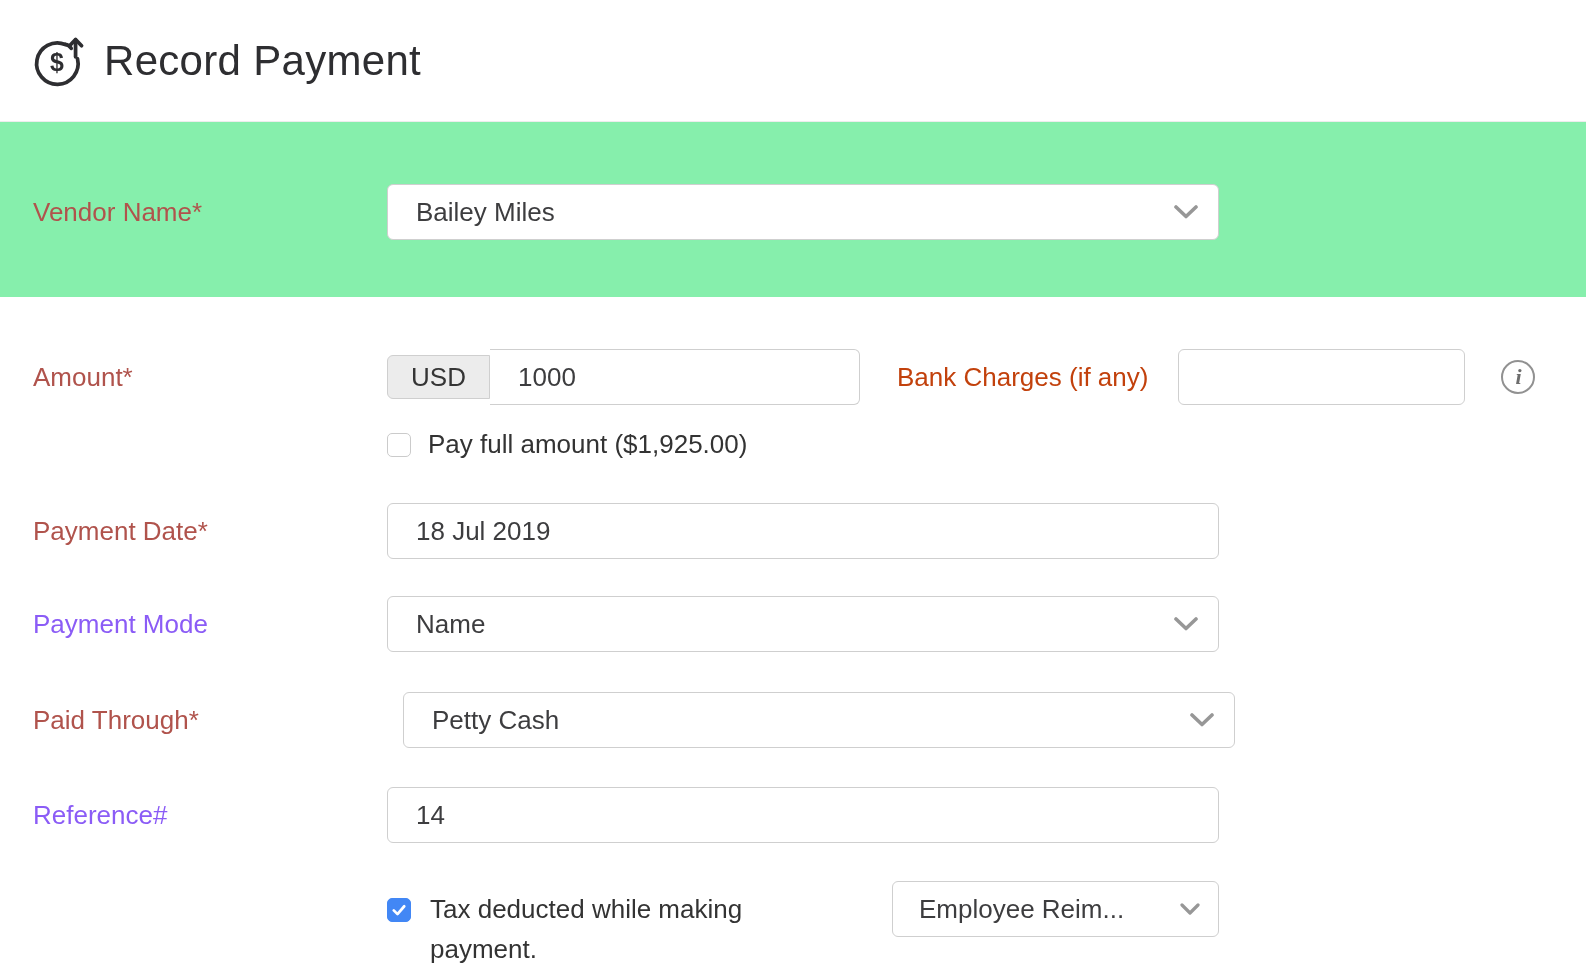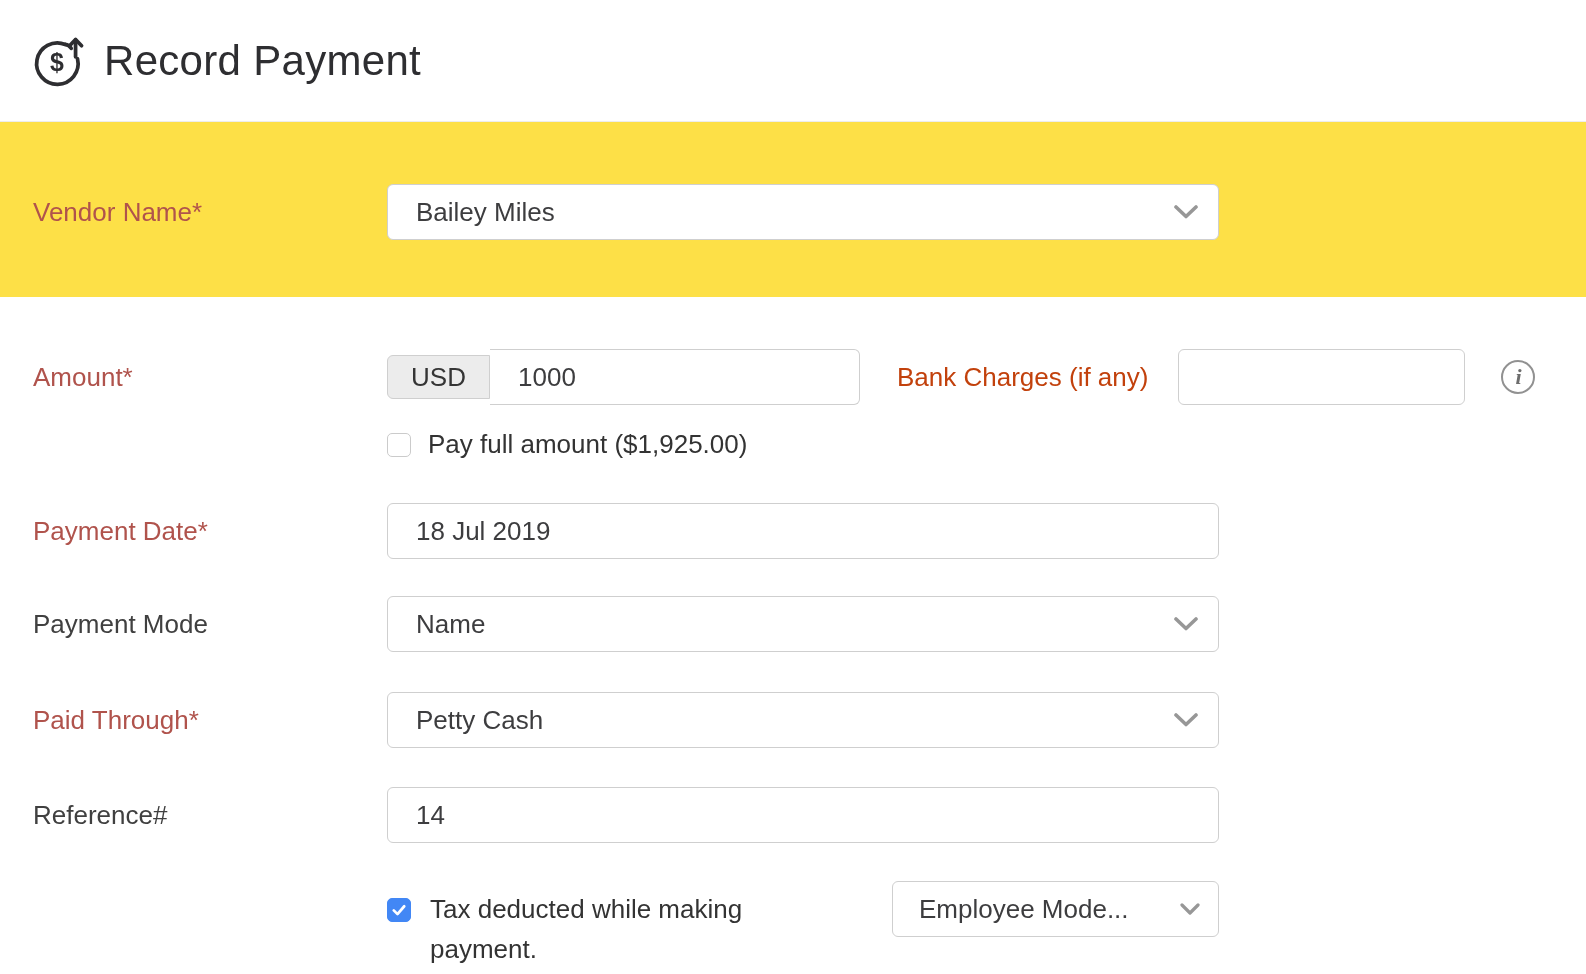--- a/index.html
+++ b/index.html
@@ -5,25 +5,25 @@
   * { margin:0; padding:0; box-sizing:border-box; }
   html,body { width:1586px; height:974px; background:#fff; overflow:hidden;
               font-family:"Liberation Sans", sans-serif; color:#383838; }
 
   
   .header { height:121px; display:flex; align-items:center; padding-left:30px; }
   .header-icon { width:58px; height:58px; flex-shrink:0; }
   .page-title { font-size:42px; color:#2e2e31; margin-left:16px; letter-spacing:0.3px; }
 
   
-  .vendor-strip { background:#fde047; border-top:1px solid #ededed; padding:62px 0 57px 0; }
+  .vendor-strip { background:#86efac; border-top:1px solid #ededed; padding:62px 0 57px 0; }
 
   
   .form-row { display:flex; align-items:center; padding-left:33px; }
-  .row-label { width:354px; flex-shrink:0; font-size:26px; color:#404040; }
+  .row-label { width:354px; flex-shrink:0; font-size:26px; color:#8b5cf6; }
   .row-label.required { color:#b0534c; }
 
   
   .control { height:56px; border:1px solid #cfcfcf; border-radius:6px; background:#fff;
              font-size:26px; color:#3d3d3f; display:flex; align-items:center; }
   .select { width:832px; position:relative; padding:0 64px 0 28px; cursor:pointer; }
   .select .chevron { position:absolute; right:20px; top:50%; transform:translateY(-50%); }
   .text-input { width:832px; padding:0 28px; height:56px; border:1px solid #cfcfcf;
                 border-radius:6px; font-size:26px; color:#3d3d3f; background:#fff;
                 font-family:"Liberation Sans", sans-serif; outline:none; }
@@ -44,21 +44,21 @@
   
   .payfull-row { margin-top:24px; padding-left:387px; display:flex; align-items:center; }
   .checkbox { width:24px; height:24px; border:1px solid #cbcbcb; border-radius:5px;
               background:#fff; flex-shrink:0; cursor:pointer; }
   .checkbox.checked { background:#4287f5; border-color:#4287f5; display:flex;
                       align-items:center; justify-content:center; }
   .checkbox-label { margin-left:17px; font-size:26px; color:#333; cursor:pointer; }
 
   .date-row { margin-top:43px;border-radius:13px; }
   .mode-row { margin-top:37px; }
-  .paid-row { margin-top:40px; }
+  .paid-row { margin-top:40px;gap:16px; }
   .ref-row  { margin-top:39px; }
 
   
   .tax-row { margin-top:38px; padding-left:387px; display:flex; align-items:flex-start; }
   .tax-row .checkbox { margin-top:17px; }
   .tax-label { margin-left:19px; margin-top:8px; width:340px; font-size:26px;
                line-height:40px; color:#333; cursor:pointer; }
   .tax-select { margin-left:122px; width:327px; padding:0 52px 0 26px; }
   .tax-select .chevron { right:18px; }
 </style>
@@ -135,18 +135,18 @@
 </div>
 
 <div class="tax-row">
   <div class="checkbox checked">
     <svg width="18" height="18" viewBox="0 0 24 24">
       <polyline points="5,12.5 10,17.5 19,7" fill="none" stroke="#ffffff" stroke-width="3.6" stroke-linecap="round" stroke-linejoin="round"></polyline>
     </svg>
   </div>
   <div class="tax-label">Tax deducted while making payment.</div>
   <div class="control select tax-select">
-    <span>Employee Mode...</span>
+    <span>Employee Reim...</span>
     <svg class="chevron" width="20" height="12" viewBox="0 0 20 12">
       <polyline points="2,2 10,10 18,2" fill="none" stroke="#979797" stroke-width="3.2" stroke-linecap="round" stroke-linejoin="round"></polyline>
     </svg>
   </div>
 </div>
 
 </body></html>

